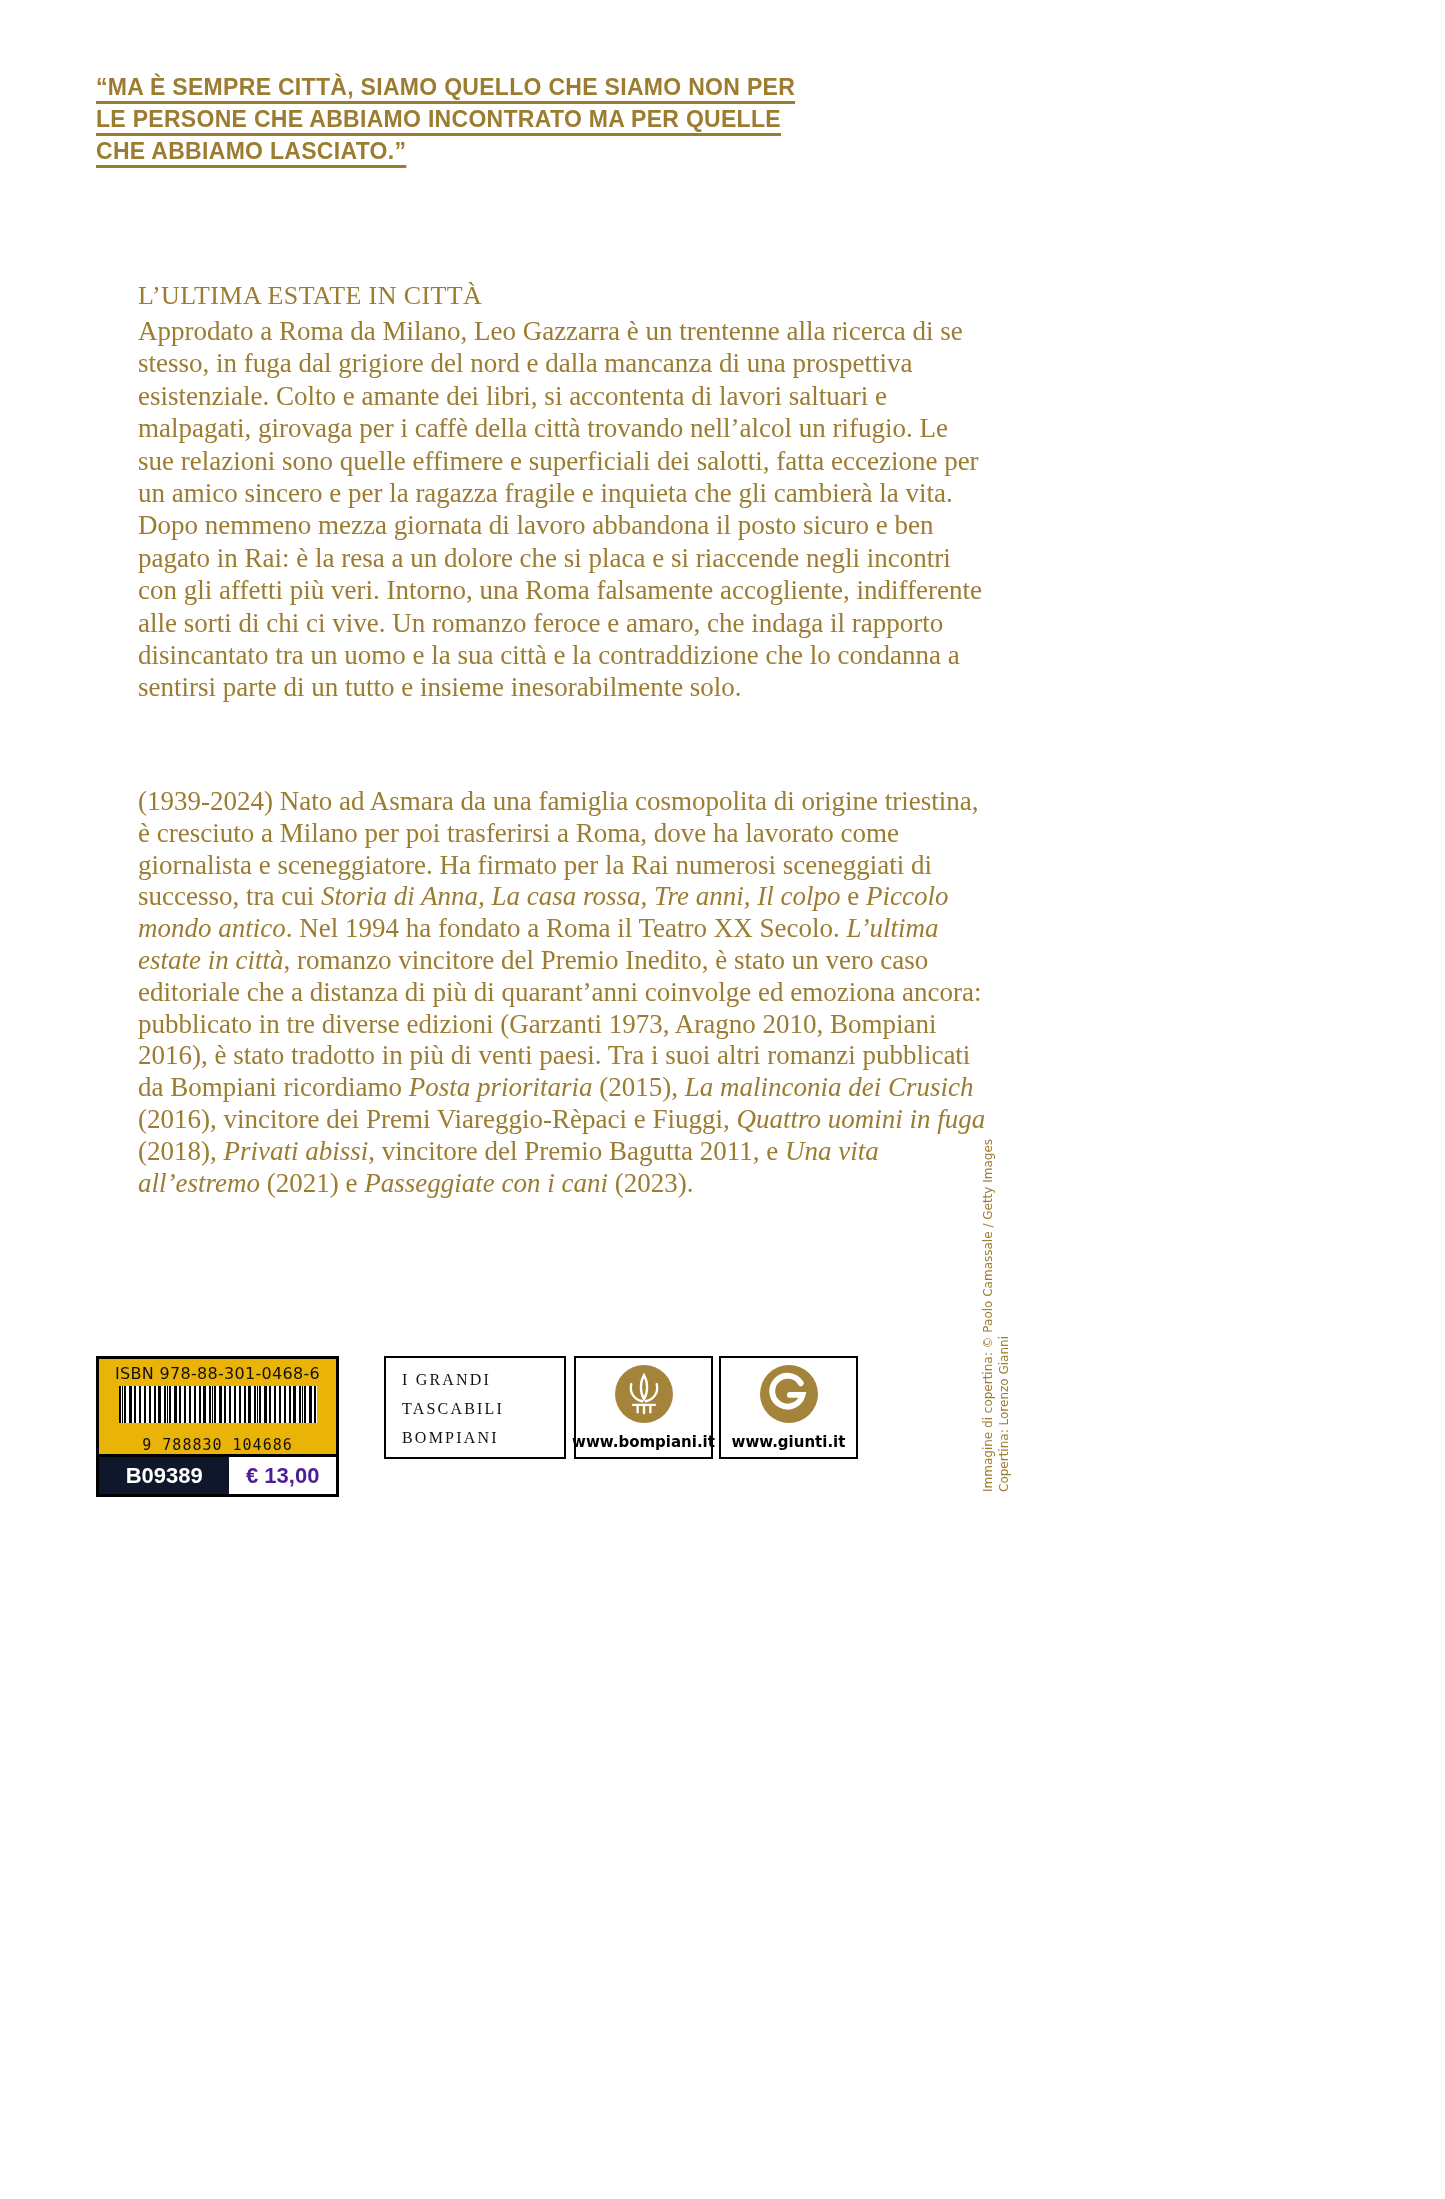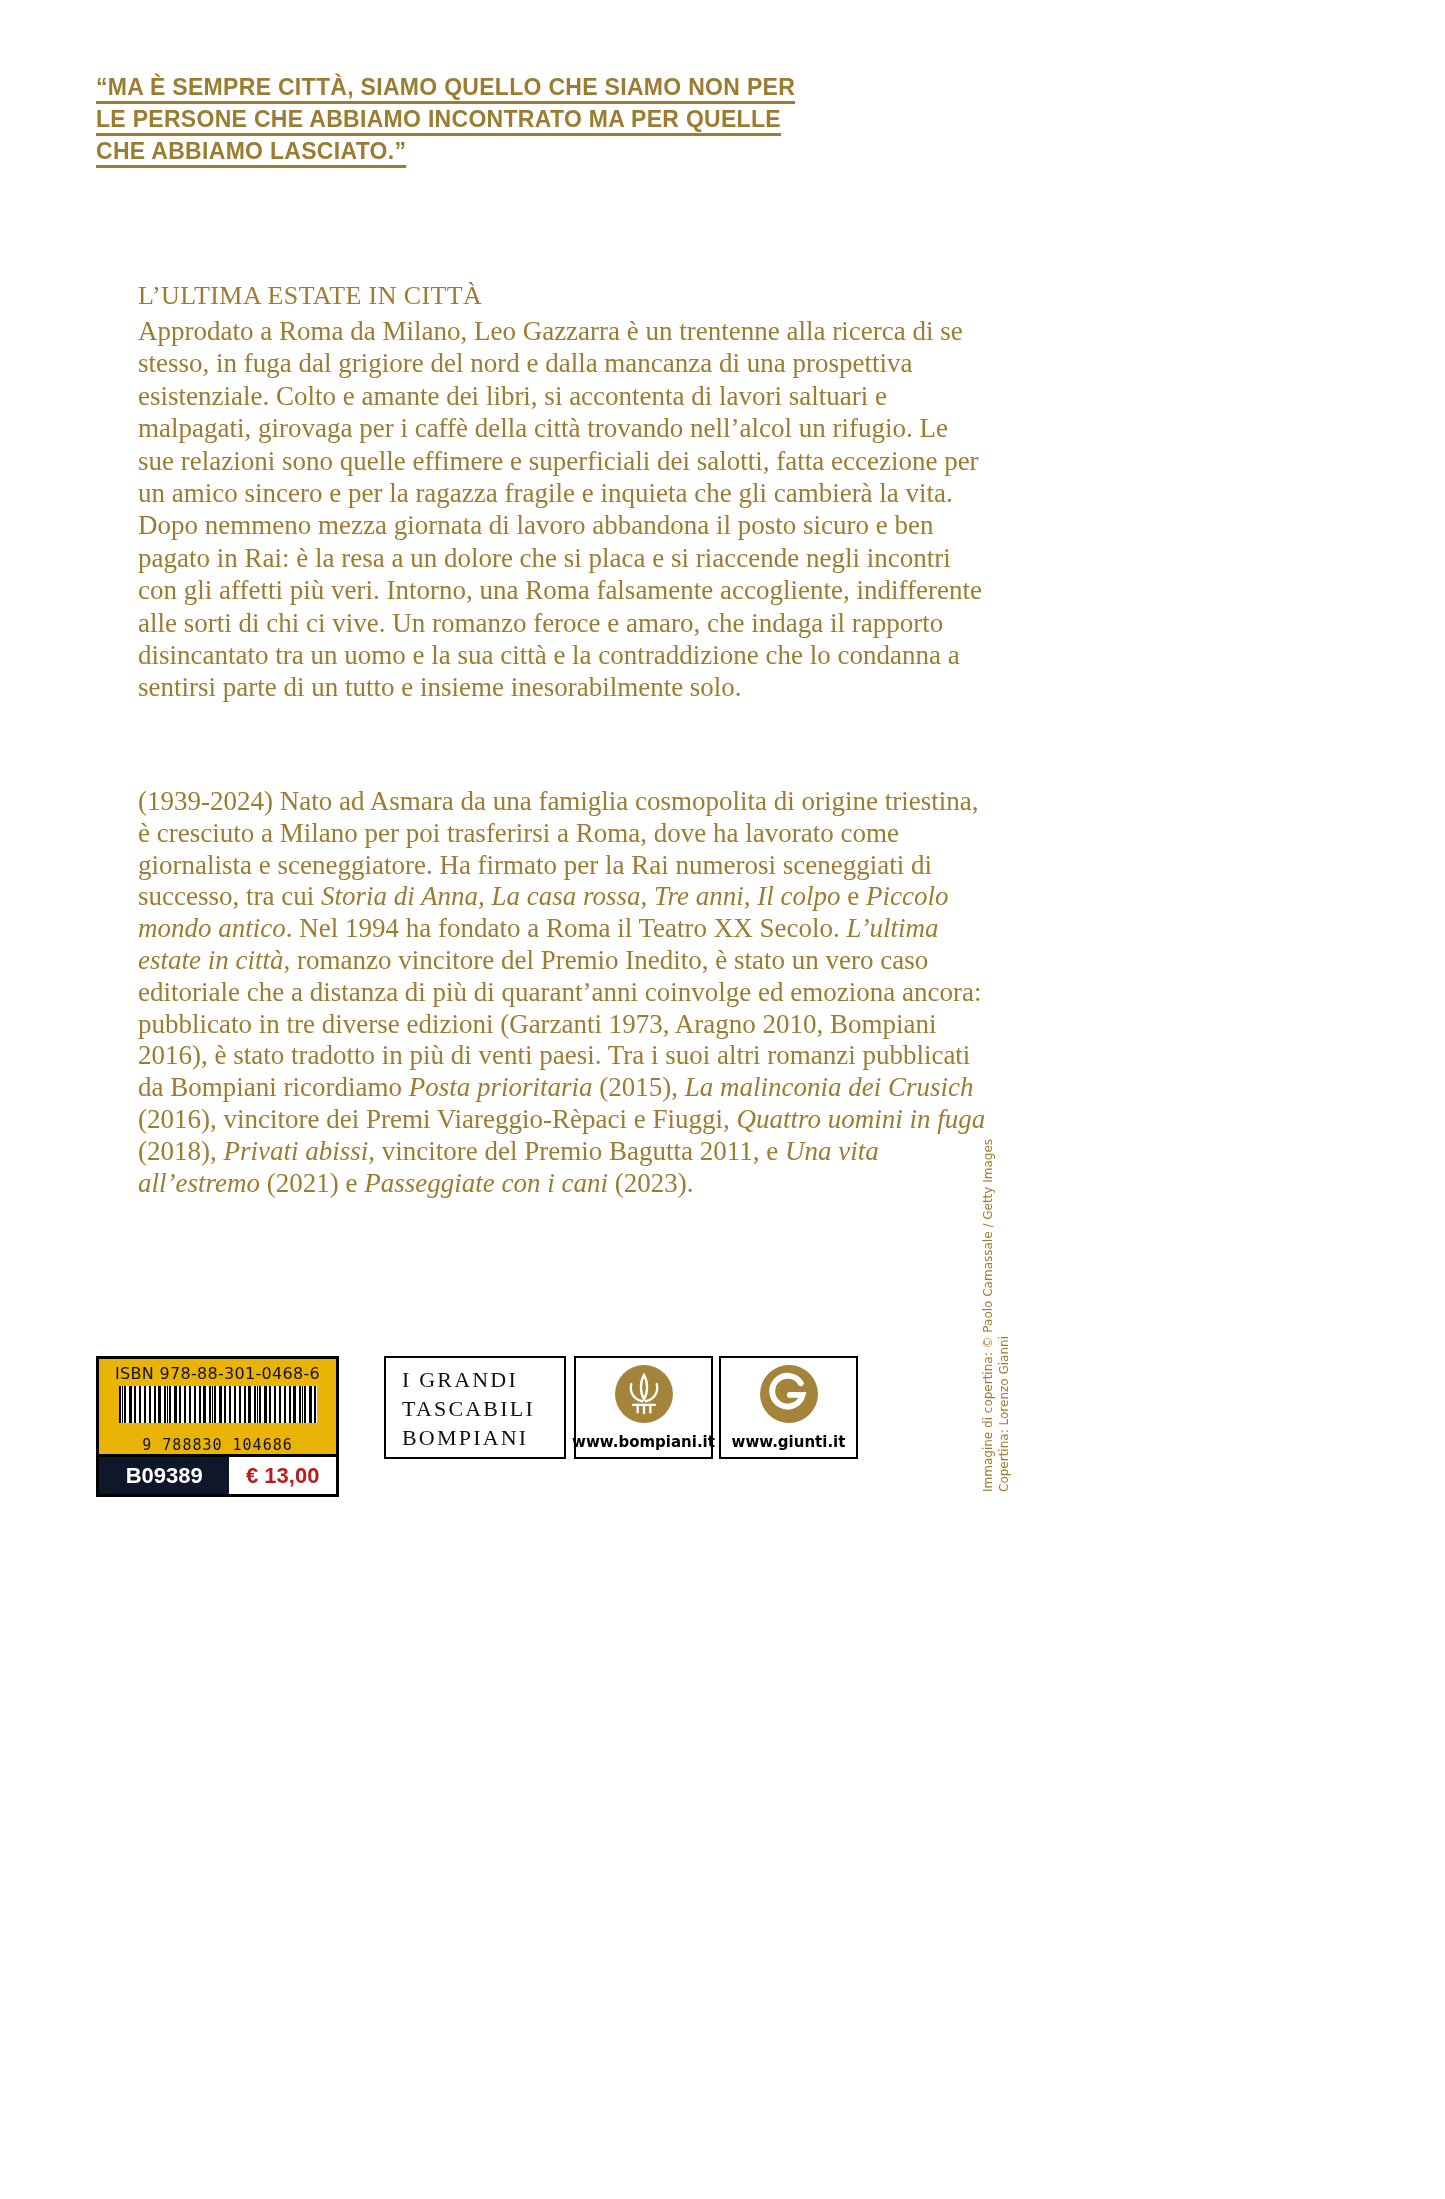--- a/index.html
+++ b/index.html
@@ -68,27 +68,27 @@
   }
   .price-row{
     display:flex;border:3px solid #000;border-top:none;height:40px;
     font-family:"Liberation Sans", sans-serif;font-weight:700;font-size:22px;
   }
   .code-cell{
     background:#0f172a;color:#fff;flex:0 0 55%;
     display:flex;align-items:center;justify-content:center;
   }
   .price-cell{
-    flex:1;background:#fff;color:#b91c1c;
+    flex:1;background:#fff;color:#4c1d95;
     display:flex;align-items:center;justify-content:center;
   }
   .pub-box{
     border:2px solid #000;height:103px;margin-left:45px;width:182px;
     padding:7px 0 0 16px;background:#fff;
-    font-size:22px;letter-spacing:2.2px;line-height:29px;
+    font-size:16px;letter-spacing:2.2px;line-height:29px;
   }
   .logo-box{
     border:2px solid #000;width:139px;height:103px;background:#fff;
     display:flex;flex-direction:column;align-items:center;justify-content:space-between;
     padding:7px 0 6px 0;
   }
   .logo-box.bompiani{margin-left:8px;}
   .logo-box.giunti{margin-left:6px;}
   .logo-circle{width:58px;height:58px;display:block;}
   .logo-url{

